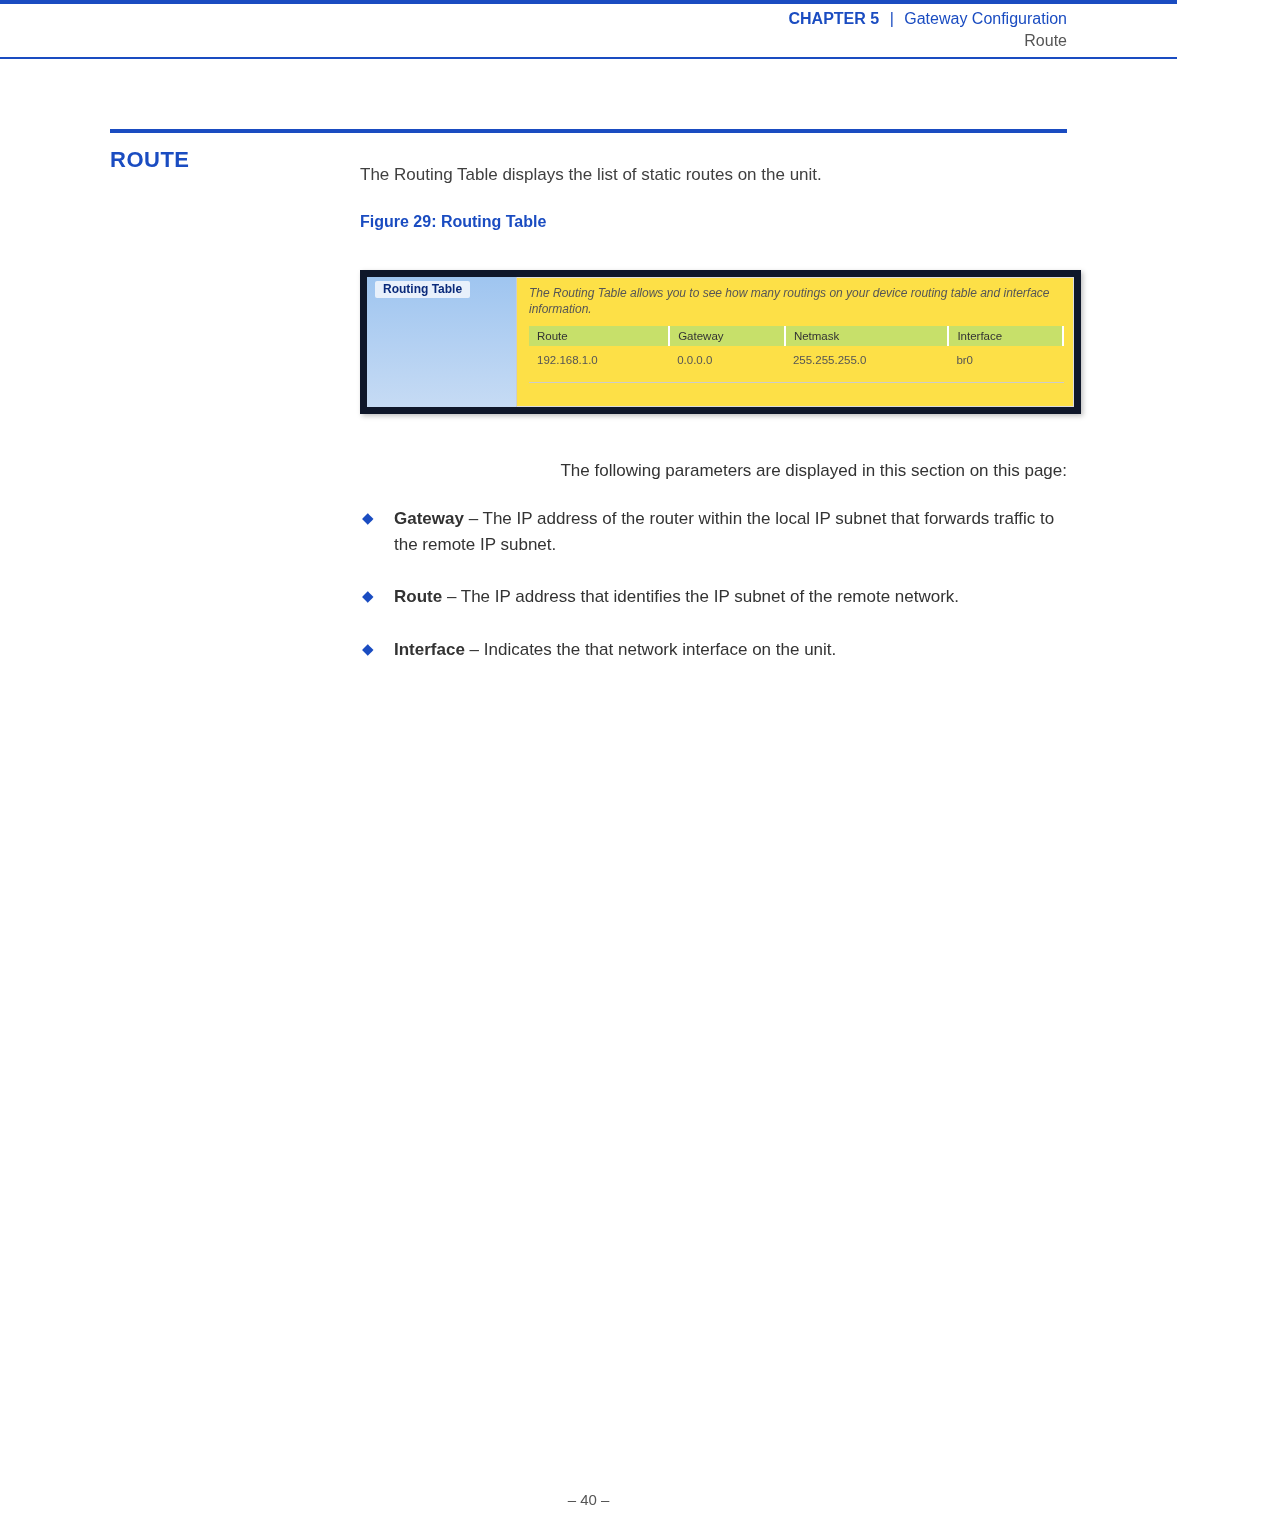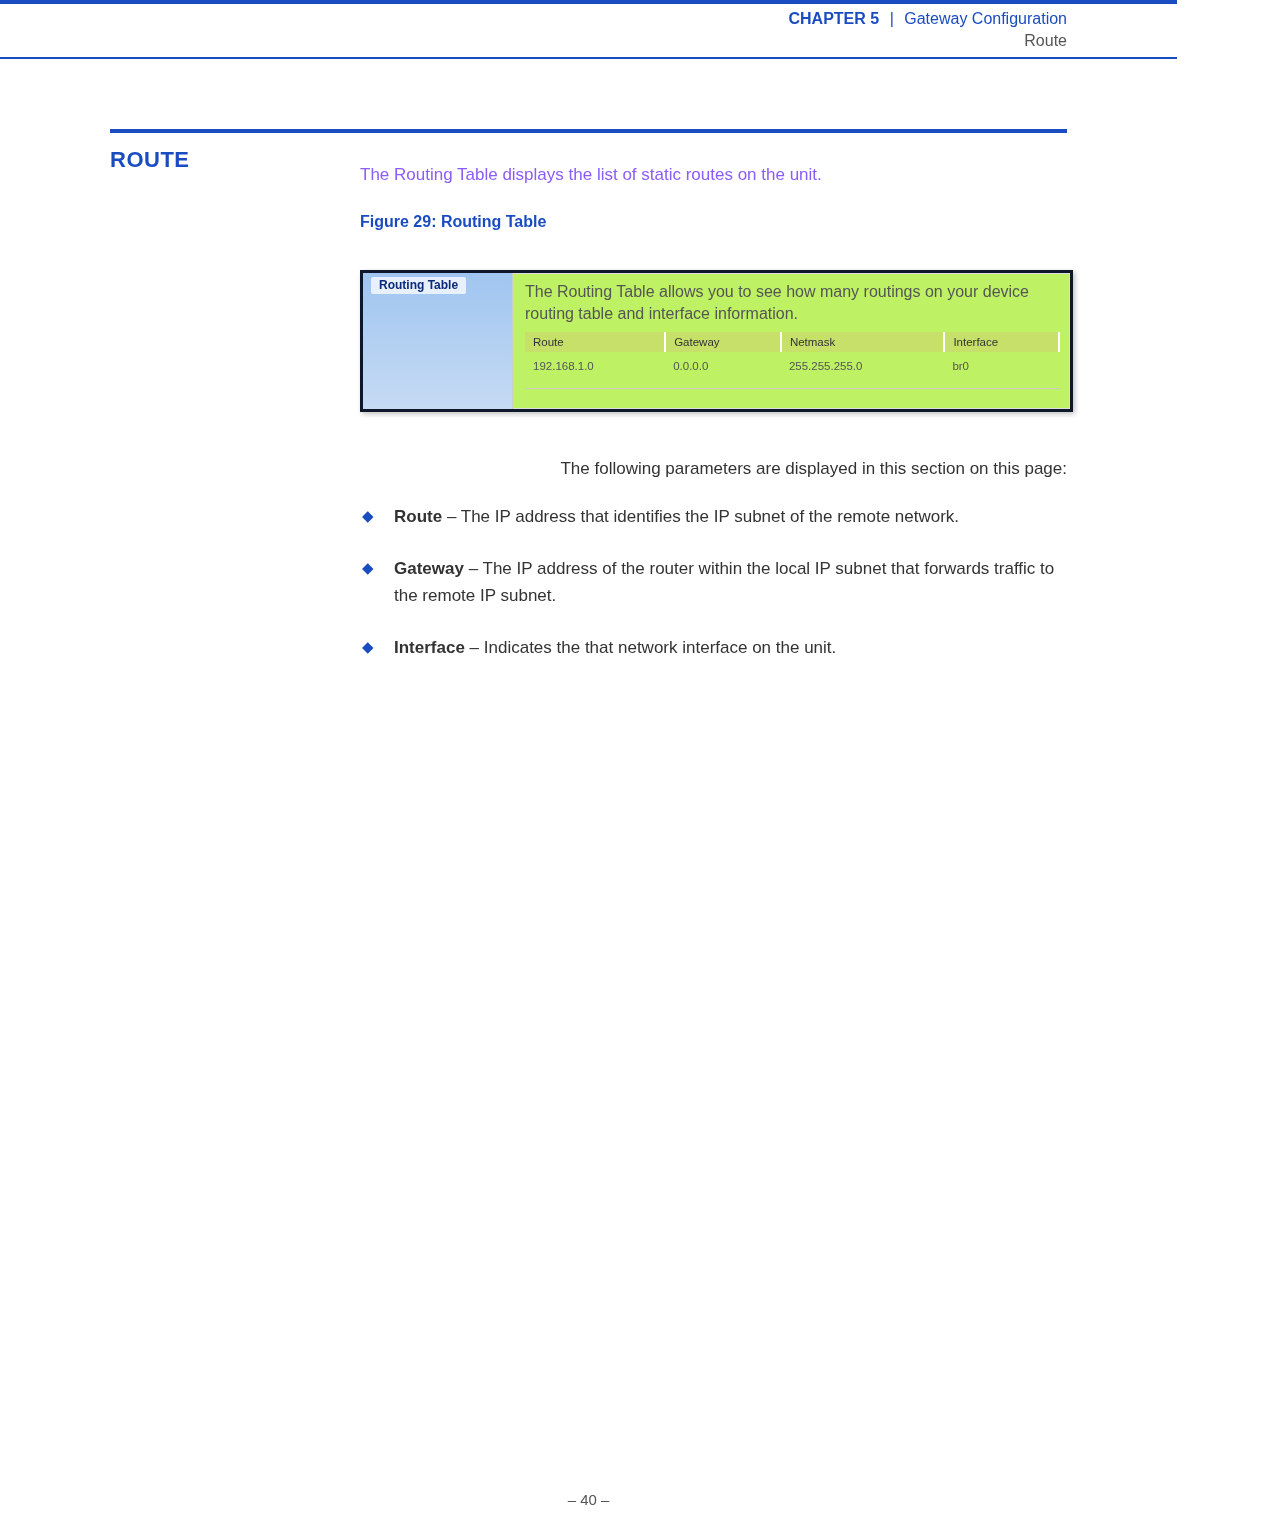--- a/index.html
+++ b/index.html
@@ -52,35 +52,35 @@
   .section-title {
     color: #1a4cc1;
     font-size: 22px;
     font-weight: bold;
     letter-spacing: 0.5px;
     margin-top: 2px;
   }
   .intro {
     font-size: 17px;
     line-height: 1.5;
-    color: #8b5cf6;
+    color: #404040;
   }
   .fig-caption {
     color: #1a4cc1;
     font-weight: bold;
     font-size: 16px;
     margin-top: 26px;
     margin-bottom: 6px;
   }
   
   .shot {
     width: 100%;
-    border: 3px solid #0f172a;
+    border: 7px solid #0f172a;
     box-shadow: 2px 2px 5px rgba(0,0,0,0.25), inset 0 0 0 1px #ddd;
-    background: #bef264;
+    background: #fde047;
     display: flex;
     font-family: Arial, sans-serif;
     margin-top: 39px;
   }
   .shot-side {
     width: 150px;
     flex: 0 0 150px;
     background: linear-gradient(to bottom, #9fc5f0, #c6dbf4);
     min-height: 130px;
     box-sizing: border-box;
@@ -96,24 +96,25 @@
     font-size: 12px;
     border-radius: 2px;
   }
   .shot-main {
     flex: 1;
     padding: 8px 10px 14px 12px;
     font-size: 12px;
     color: #444;
   }
   .shot-desc {
-    font-size: 16px;
+    font-size: 12px;
     color: #555;
     line-height: 1.35;
     margin-bottom: 8px;
+    font-style: italic;
   }
   .shot-table {
     width: 100%;
     border-collapse: collapse;
     font-size: 11.5px;
   }
   .shot-table th {
     background: #c7e06a;
     text-align: left;
     font-weight: normal;
@@ -219,24 +220,24 @@
               </tbody>
             </table>
             <hr class="shot-hr">
           </div>
         </div>
 
         <p class="following">The following parameters are displayed in this section on this page:</p>
 
         <ul class="params">
           <li>
-            <span class="term">Route</span><span> – The IP address that identifies the IP subnet of the remote network.</span>
+            <span class="term">Gateway</span><span> – The IP address of the router within the local IP subnet that forwards traffic to the remote IP subnet.</span>
           </li>
           <li>
-            <span class="term">Gateway</span><span> – The IP address of the router within the local IP subnet that forwards traffic to the remote IP subnet.</span>
+            <span class="term">Route</span><span> – The IP address that identifies the IP subnet of the remote network.</span>
           </li>
           <li>
             <span class="term">Interface</span><span> – Indicates the that network interface on the unit.</span>
           </li>
         </ul>
       </div>
     </div>
   </div>
 
   <div class="footer">

